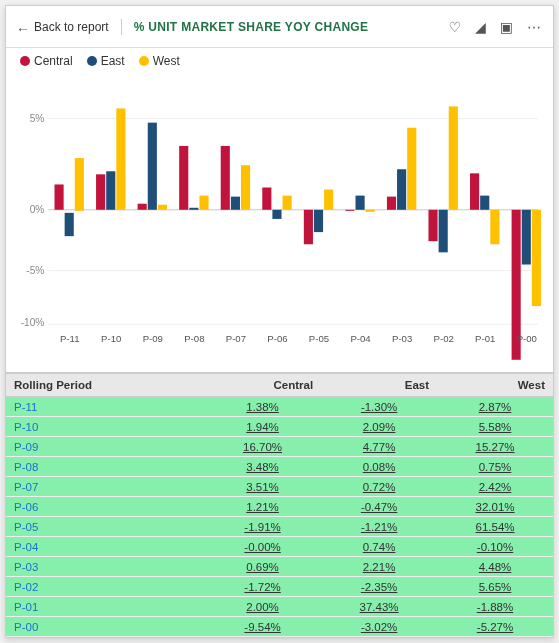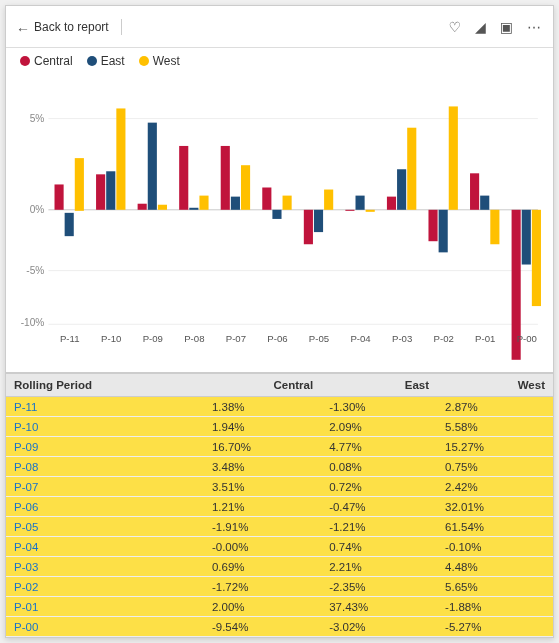--- a/index.html
+++ b/index.html
@@ -89,21 +89,21 @@
     }
     
     .chart-area {
       flex: 1;
       padding: 4px 10px 0 10px;
       position: relative;
     }
     
     .table-area {
       border-top: 2px solid #ccc;
-      background: #fde047;
+      background: #86efac;
       overflow: hidden;
     }
     .data-table {
       width: 100%;
       border-collapse: collapse;
       font-size: 11.5px;
     }
     .data-table thead tr {
       background: #e8e8e8;
     }
@@ -116,38 +116,40 @@
     }
     .data-table th:not(:first-child) {
       text-align: right;
     }
     .data-table td {
       padding: 3.5px 8px;
       color: #333;
       border-bottom: 1px solid #eee;
     }
     .data-table td:not(:first-child) {
-      text-align: left;
+      text-align: center;
+      text-decoration: underline;
     }
     .data-table .col-period {
       color: #1a73c9;
       font-weight: 500;
     }
   </style>
 </head>
 <body>
 
 <div class="card">
 
   <div class="header">
     <div class="header-left">
       <div class="back-btn">
         <span class="back-arrow">←</span>
         <span>Back to report</span>
       </div>
+      <span class="chart-title">% UNIT MARKET SHARE YOY CHANGE</span>
     </div>
     <div class="header-icons">
       <span class="header-icon" title="Bookmark">♡</span>
       <span class="header-icon" title="Filter">◢</span>
       <span class="header-icon" title="Expand">▣</span>
       <span class="header-icon" title="More">⋯</span>
     </div>
   </div>
 
   <div class="legend">

